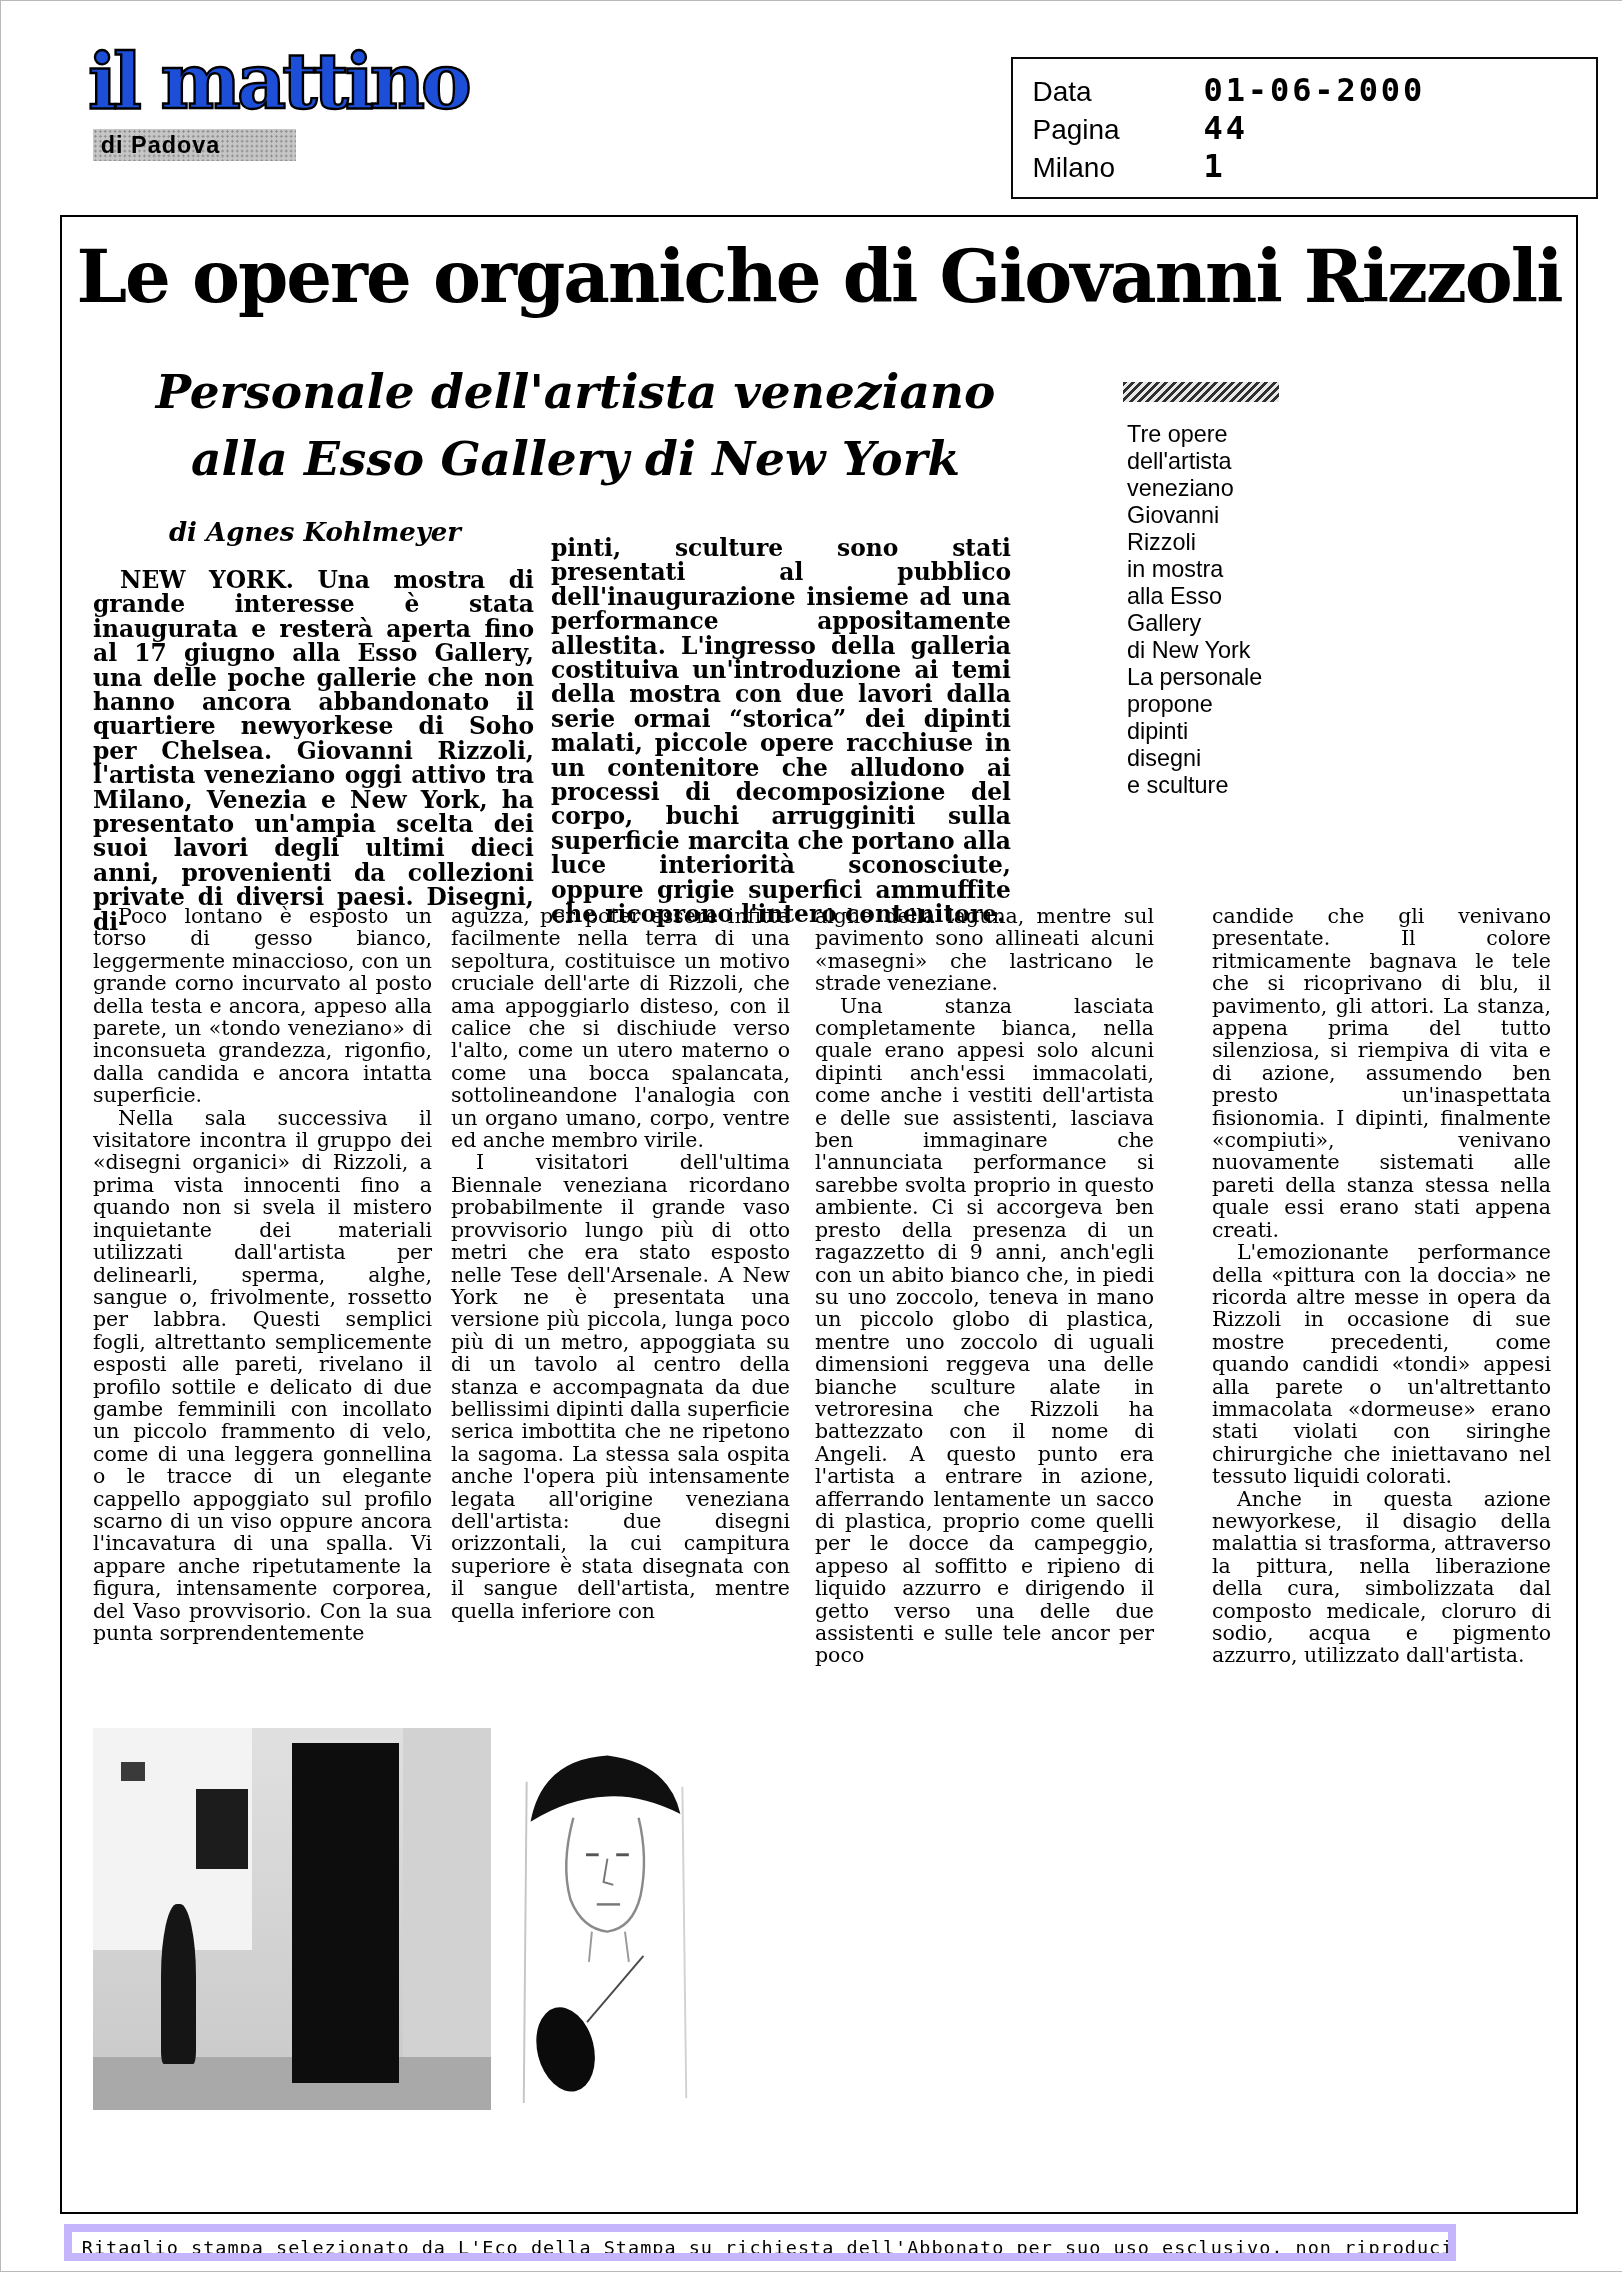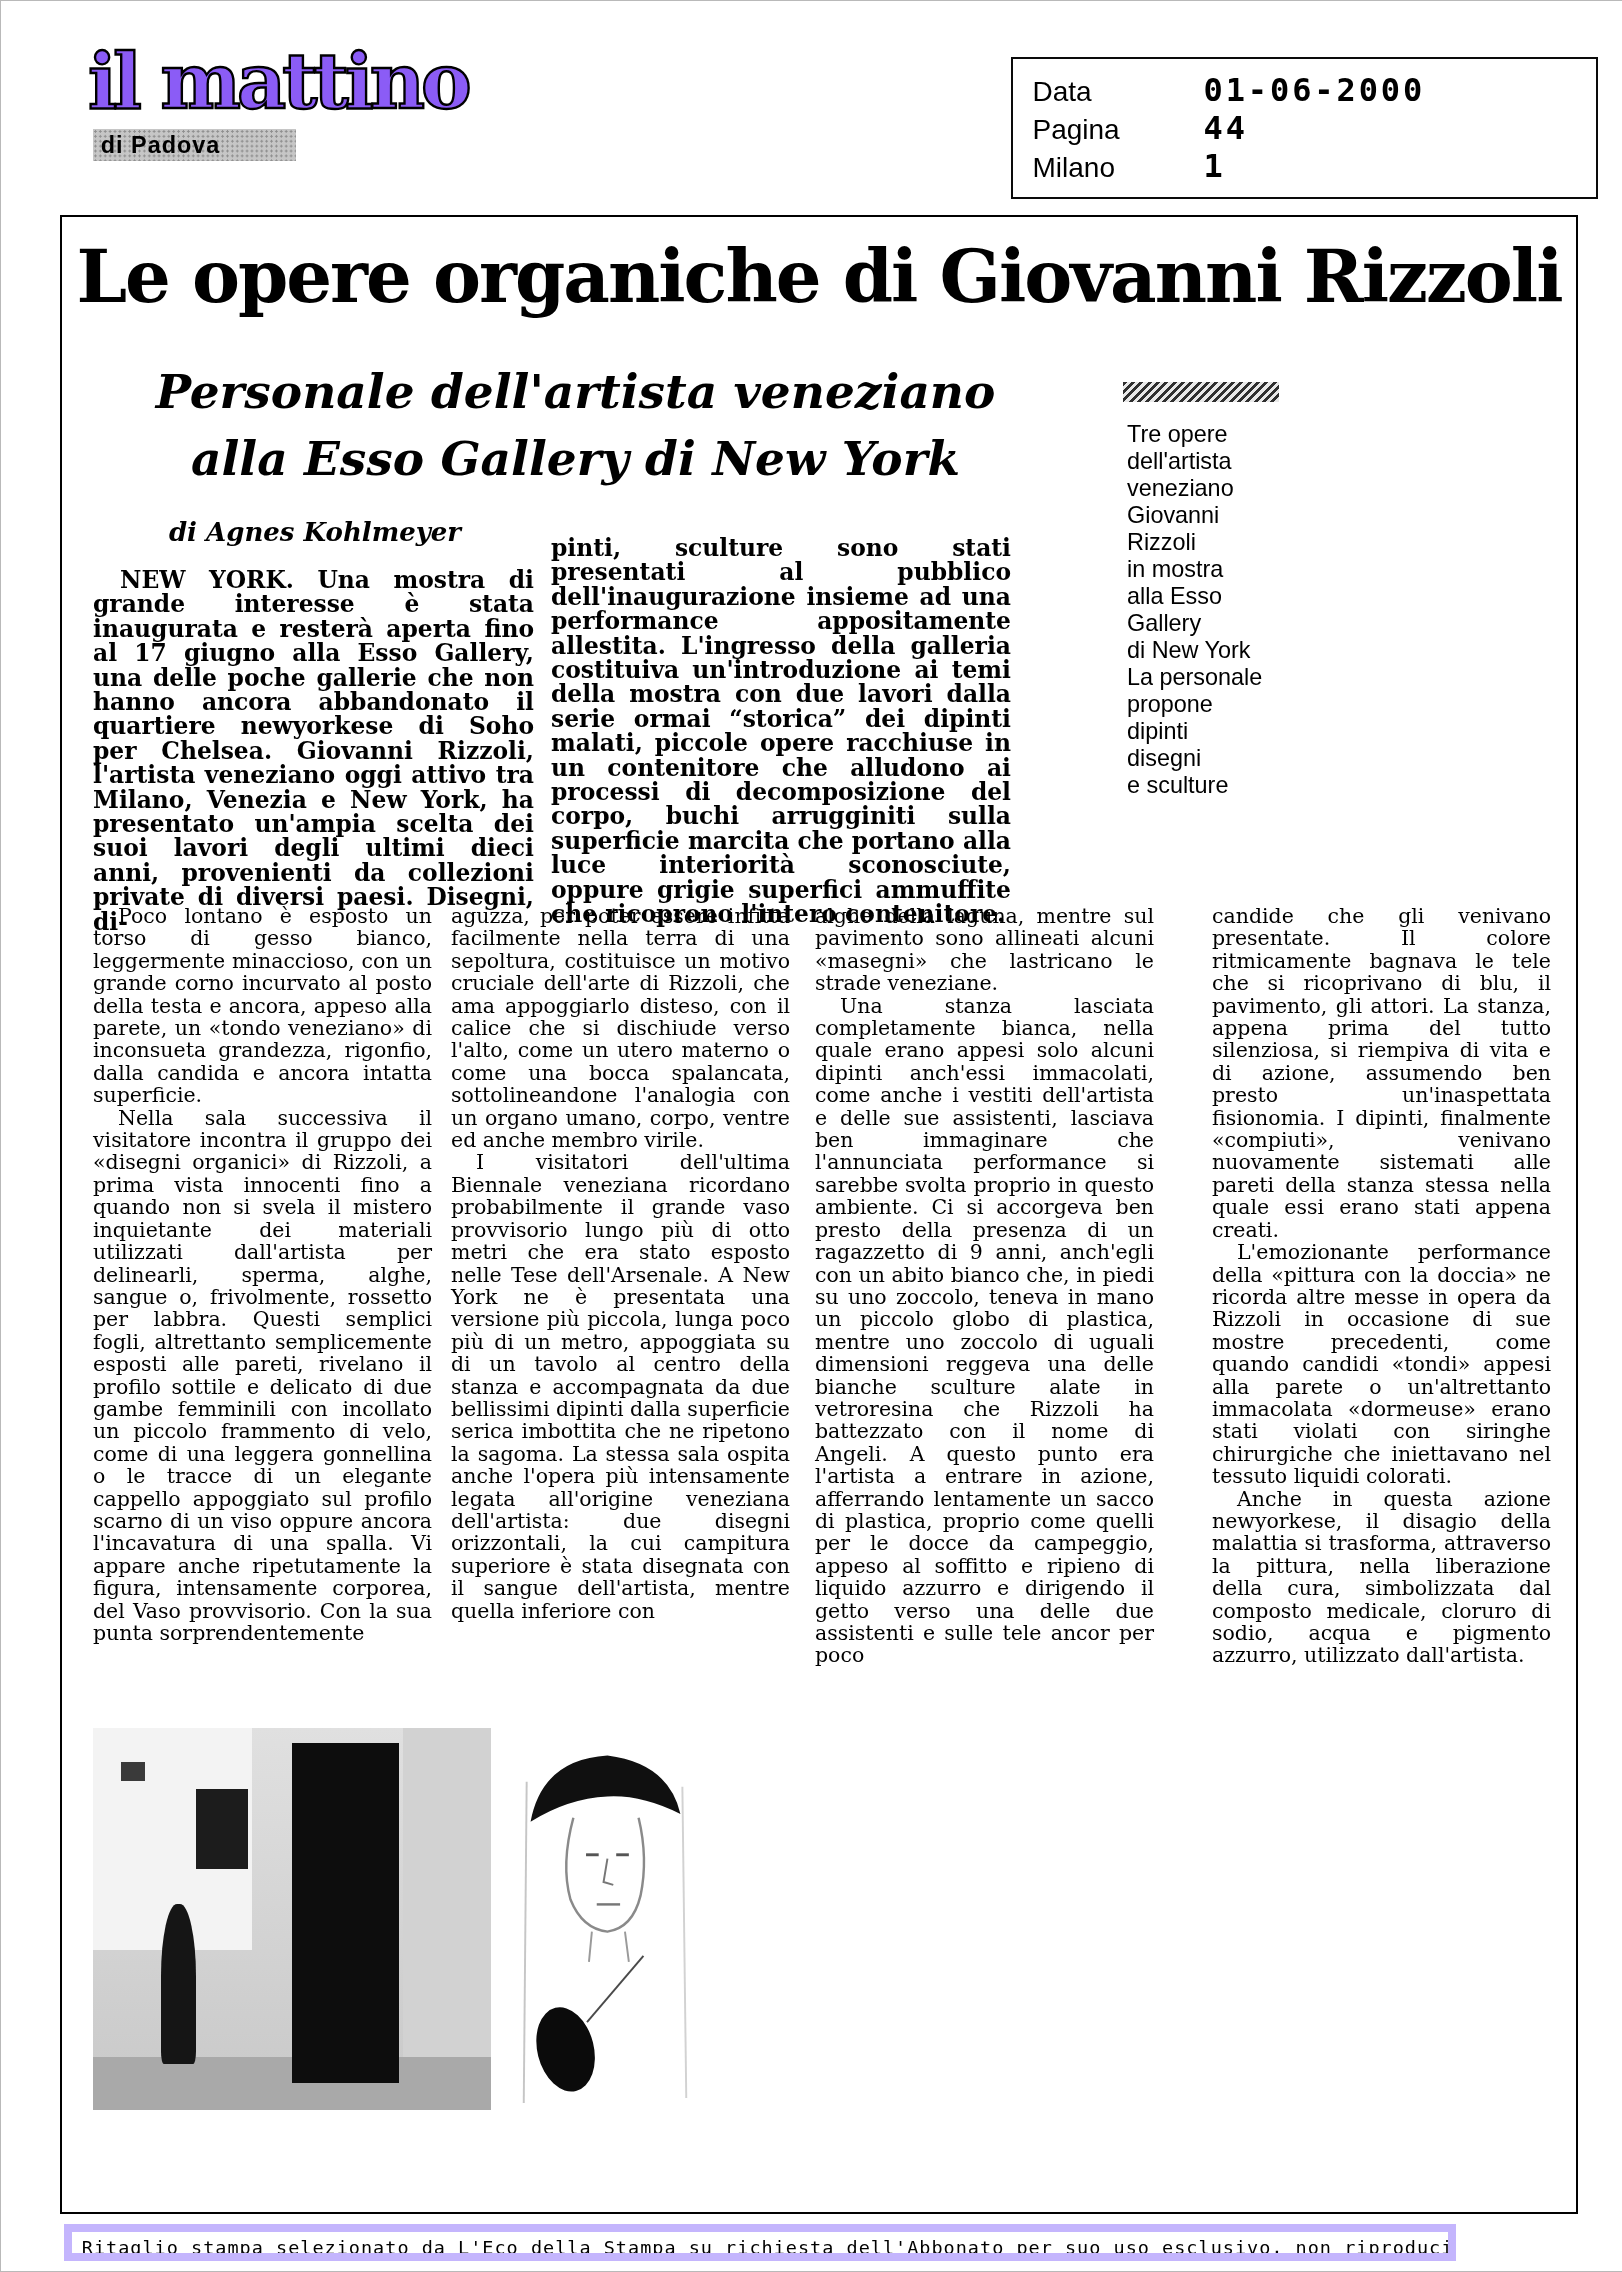--- a/index.html
+++ b/index.html
@@ -7,21 +7,21 @@
   .page {
     position:relative; width:1623px; height:2272px; background:#fff;
     font-family:"DejaVu Serif", serif; color:#000; overflow:hidden;
     box-shadow: inset 0 0 0 1px #b9b9b9;
   }
   .abs { position:absolute; }
 
   
   .logo {
     left:88px; top:37px; font-family:"DejaVu Serif", serif;
-    font-weight:bold; font-size:76px; letter-spacing:-3.9px; color:#8b5cf6;
+    font-weight:bold; font-size:76px; letter-spacing:-3.9px; color:#1d4ed8;
     -webkit-text-stroke:2.4px #000;
   }
   .tagline {
     left:93px; top:129px; width:203px; height:32px;
     background-color:#c6c6c6;
     background-image: radial-gradient(#8f8f8f 1px, transparent 1.2px);
     background-size:4.9px 4.9px;
     font-family:"Liberation Sans", sans-serif; font-weight:bold;
     font-size:23.4px; line-height:32px; padding-left:7.8px; color:#000;
     letter-spacing:1px;

